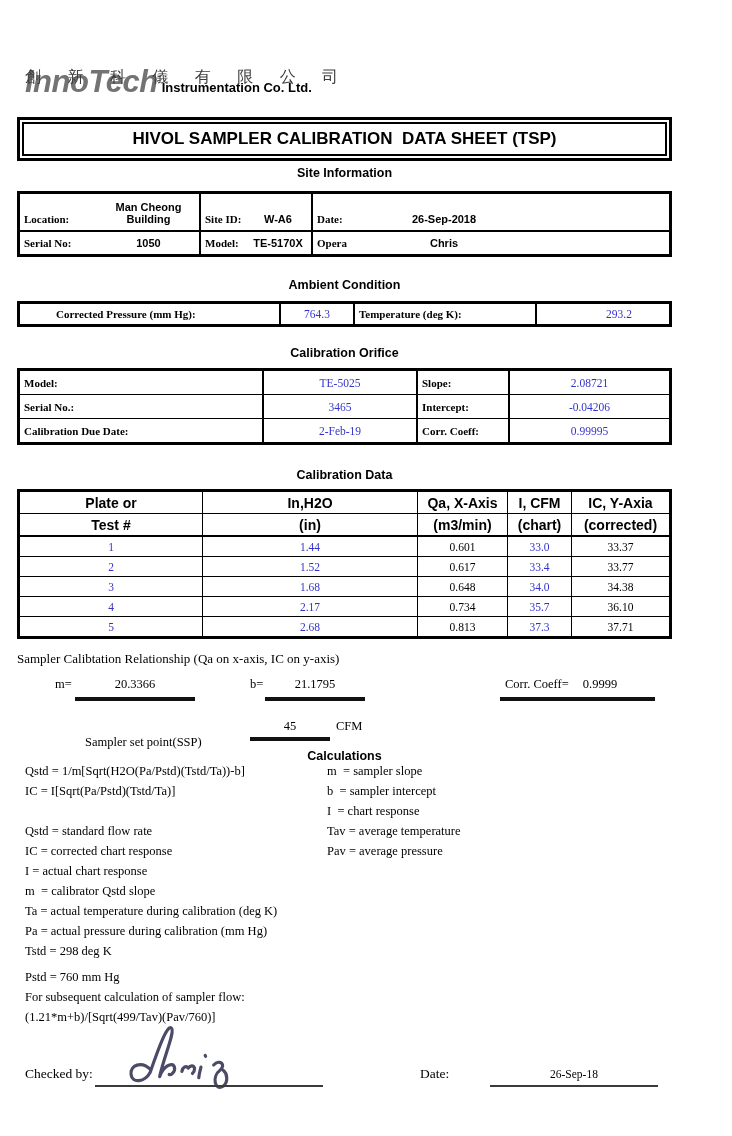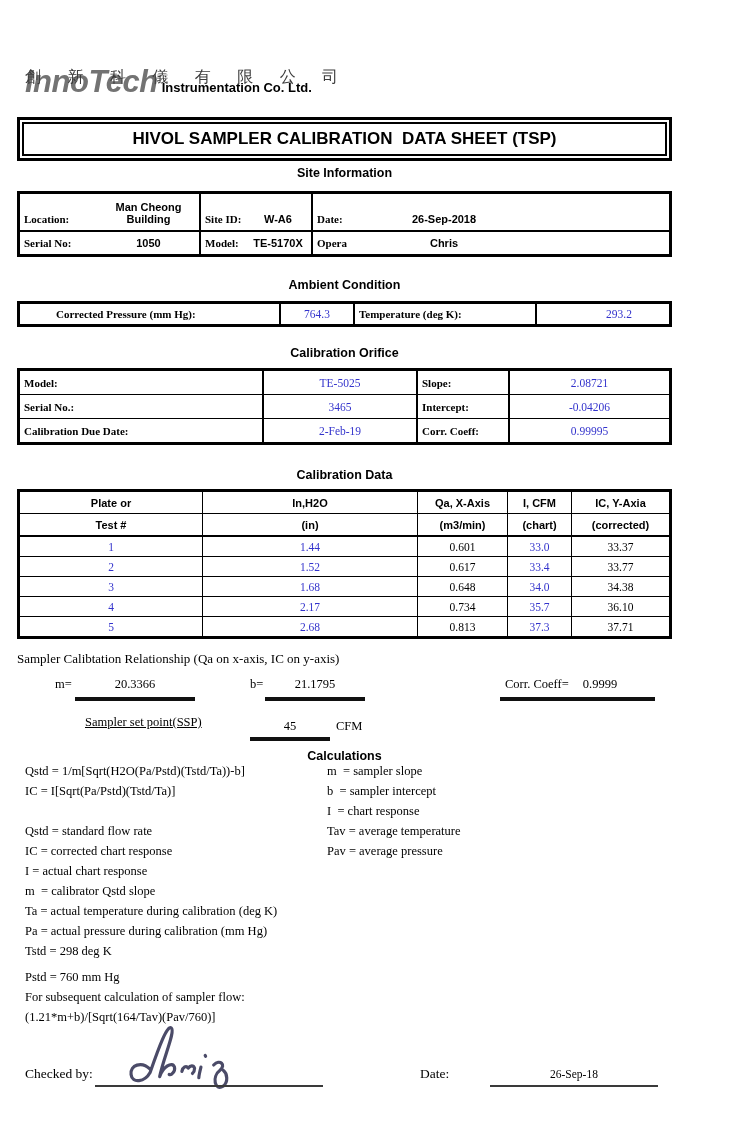--- a/index.html
+++ b/index.html
@@ -48,21 +48,21 @@
   .amb-table{margin-top:8px;}
   .amb-row{grid-template-columns:229px 74px 182px 164px;height:20px;padding-left:32px;}
   
   .ori-table{margin-top:7px;}
   .ori-row{grid-template-columns:244px 154px 92px 159px;height:23px;}
   .ori-div{border-bottom:1.5px solid #000;}
   
   .cal-table{margin-top:6px;}
   .cal-row{grid-template-columns:183px 215px 90px 64px 97px;}
   .cal-hr{height:21px;}
-  .cal-hr .c{display:flex;align-items:center;justify-content:center;font-size:11px;font-weight:bold;}
+  .cal-hr .c{display:flex;align-items:center;justify-content:center;font-size:14px;font-weight:bold;}
   .cal-hr1{border-bottom:1px solid #000;}
   .cal-hr2{border-bottom:2.5px solid #000;}
   .cal-dr{height:19px;}
   .cal-dr .c{display:flex;align-items:center;justify-content:center;}
   .cal-div{border-bottom:1.5px solid #000;}
   .vdiv15{border-right:1.5px solid #000;}
   
   .rel-title{margin-top:12px;font-family:"Liberation Serif", serif;font-size:13px;height:16px;}
   .m-row{position:relative;height:40px;}
   .ssp-row{position:relative;height:42px;}
@@ -208,21 +208,21 @@
     <span class="abs vctr" style="left:58px;top:10px;width:120px;">20.3366</span>
     <div class="uline" style="left:58px;top:30px;width:120px;"></div>
     <span class="abs" style="left:233px;top:10px;">b=</span>
     <span class="abs vctr" style="left:248px;top:10px;width:100px;">21.1795</span>
     <div class="uline" style="left:248px;top:30px;width:100px;"></div>
     <span class="abs" style="left:488px;top:10px;">Corr. Coeff=</span>
     <span class="abs vctr" style="left:528px;top:10px;width:110px;">0.9999</span>
     <div class="uline" style="left:483px;top:30px;width:155px;"></div>
   </div>
   <div class="ssp-row">
-    <span class="abs" style="left:68px;top:8px;text-decoration:underline;">Sampler set point(SSP)</span>
+    <span class="abs" style="left:68px;top:28px;">Sampler set point(SSP)</span>
     <span class="abs vctr" style="left:233px;top:12px;width:80px;">45</span>
     <div class="uline" style="left:233px;top:30px;width:80px;"></div>
     <span class="abs" style="left:319px;top:12px;">CFM</span>
   </div>
 
   <div class="sec-head">Calculations</div>
   <div class="calc-grid">
     <div class="calc-row">
         <span>Qstd = 1/m[Sqrt(H2O(Pa/Pstd)(Tstd/Ta))-b]</span>
         <span>m  = sampler slope</span>
@@ -265,21 +265,21 @@
       </div>
     <div class="calc-row gap">
         <span>Pstd = 760 mm Hg</span>
         <span></span>
       </div>
     <div class="calc-row">
         <span>For subsequent calculation of sampler flow:</span>
         <span></span>
       </div>
     <div class="calc-row">
-        <span>(1.21*m+b)/[Sqrt(164/Tav)(Pav/760)]</span>
+        <span>(1.21*m+b)/[Sqrt(499/Tav)(Pav/760)]</span>
         <span></span>
       </div>
   </div>
 
   <div class="footer">
     <span class="f-ser" style="left:8px;top:36px;">Checked by:</span>
     <svg class="sig" width="180" height="80" viewBox="0 0 170 75">
       <g fill="none" stroke="#4B4B68" stroke-width="3" stroke-linecap="round" stroke-linejoin="round">
         <path d="M36,50 C28,42 17,46 18,55 C19,64 31,62 36,53 C44,30 52,8 56,11 C60,14 49,38 45,57 C48,48 57,42 59,48 C60,52 56,56 54,55"></path>
         <path d="M66,52 C67,48 70,46 72,49 C74,46 77,46 78,49 C78,51 77,53 76,54"></path>

